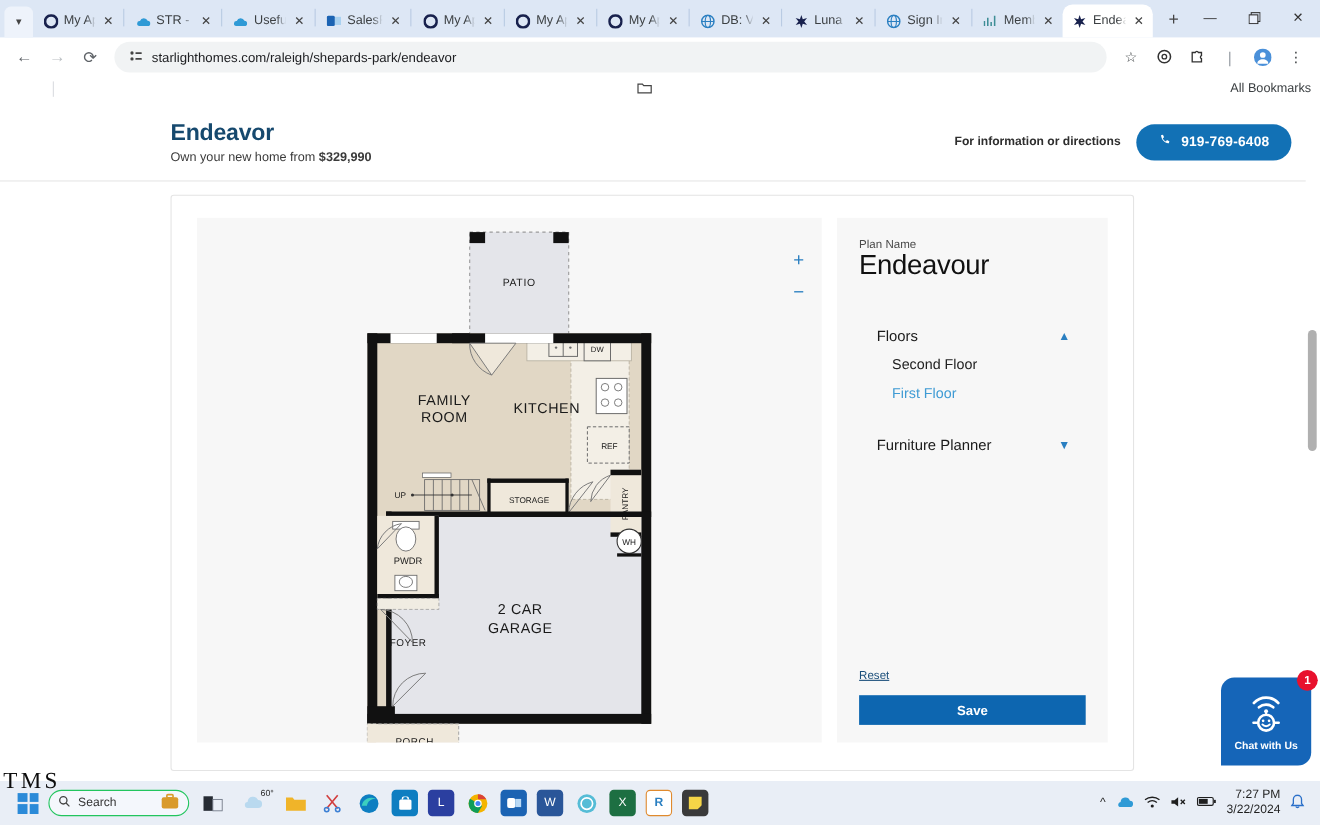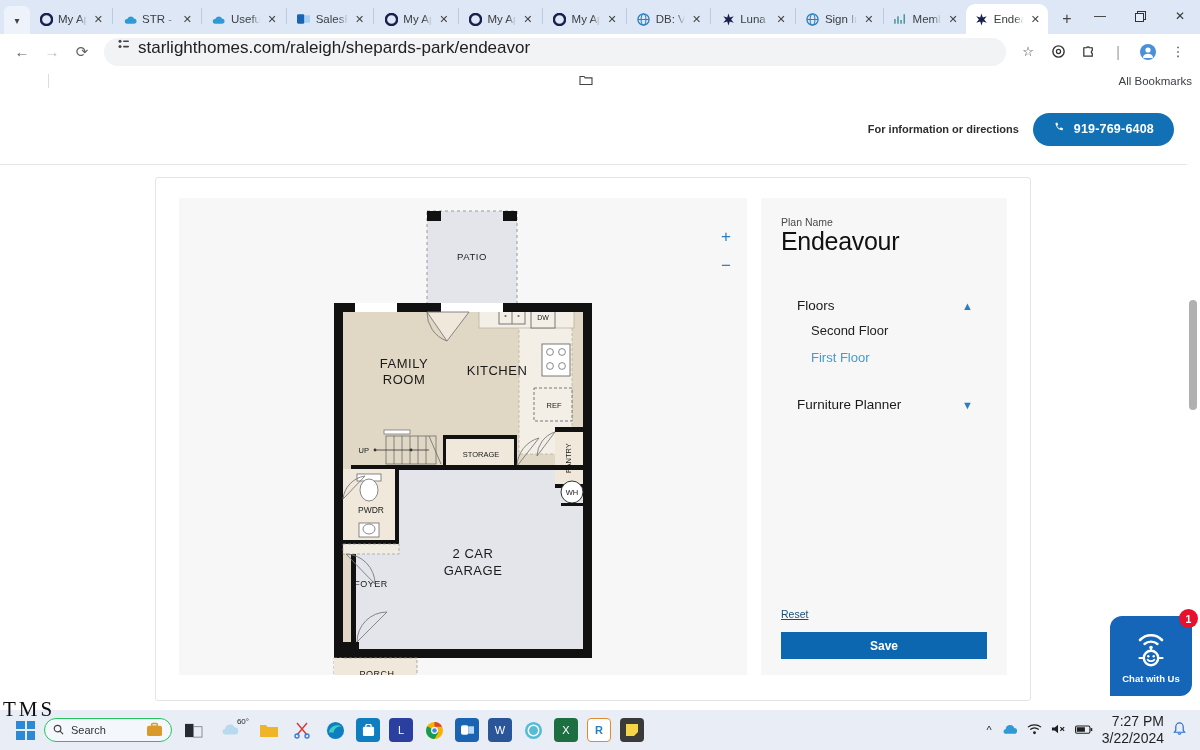--- a/index.html
+++ b/index.html
@@ -40,22 +40,22 @@
   .tab-sep { width:1px; height:16px; background:#b9cbe3; align-self:center; margin:0 1px 7px; }
   .newtab { width:26px;height:26px; display:flex;align-items:center;justify-content:center; color:#444; font-size:16px; margin:0 0 2px 6px;}
   .wincontrols { display:flex; align-items:center; margin-left:auto; padding-bottom:4px;}
   .wincontrols div { width:40px;height:28px;display:flex;align-items:center;justify-content:center;color:#333;font-size:12px;}
 
   .toolbar { height:35px; display:flex; align-items:center; padding:0 8px; background:#fff; gap:2px;}
   .navbtn { width:28px;height:28px;display:flex;align-items:center;justify-content:center;color:#5f6368;font-size:15px;}
   .navbtn.dim { color:#bcc0c4; }
   .omnibox {
     flex:1; height:28px; background:#f1f3f4; border-radius:15px;
-    display:flex; align-items:flex-start; gap:8px; padding:0 12px; margin:0 6px;
-    font-size:17px; color:#202124;
+    display:flex; align-items:center; gap:8px; padding:0 12px; margin:0 6px;
+    font-size:12px; color:#202124;
   }
   .omni-icon { width:14px;height:14px;flex:0 0 14px; display:flex;align-items:center;justify-content:center;}
   .tbicon { width:28px;height:28px;display:flex;align-items:center;justify-content:center;color:#3c4043;font-size:13px;}
   .bmbar { height:24px; display:flex; align-items:center; justify-content:space-between; padding-right:8px; background:#fff; font-size:11.5px; color:#3c4043; gap:6px;padding-left:48px;}
   .bmbar .sep { width:1px;height:14px;background:#dadce0; margin-right:4px;}
 
   
   .viewport { position:absolute; top:94px; left:0; width:1200px; height:616px; background:#fff; overflow:hidden; }
 
   .site-header {
@@ -125,21 +125,21 @@
   }
   .tb-center { display:flex; align-items:center; gap:9px; margin-left:8px;}
   .winlogo { width:19px;height:19px; display:grid; grid-template-columns:1fr 1fr; grid-gap:2px; }
   .winlogo i { background:#2b8ad8; display:block; }
   .searchbox {
     width:128px;height:24px;border-radius:14px;background:#f4f7fc;border:1px solid #22c55e;
     display:flex;align-items:center;gap:7px;padding:0 8px;font-size:11px;color:#333;
   }
   .tbapp { width:24px;height:24px; border-radius:4px; display:flex;align-items:center;justify-content:center; font-size:11px; color:#fff; position:relative;}
   .tb-right { margin-left:auto; display:flex; align-items:center; gap:9px; padding-right:6px; color:#1f1f1f; font-size:11px;}
-  .clock { text-align:right; line-height:1.25; font-size:14px; }
+  .clock { text-align:right; line-height:1.25; font-size:11px; }
 
   .tms { position:absolute; left:3px; bottom:28px; font-size:21px; color:#0d0d0d; letter-spacing:3px; font-family:"Liberation Serif", serif; z-index:5;}
 </style>
 </head>
 <body>
 
 <div class="browser">
 
   <div class="tabstrip">
     <div class="tab-chevron">▾</div>
@@ -325,20 +325,26 @@
       <svg width="14" height="12" viewBox="0 0 14 12">
           <path d="M1 2.5h4l1.2 1.4H13V10.5H1z" fill="none" stroke="#444" stroke-width="1.1"></path>
         </svg>
     </span>
     <span>All Bookmarks</span>
   </div>
 
   <div class="viewport">
 
     <div class="site-header">
+      <div class="sh-left">
+        <div class="sh-title">Endeavor</div>
+        <div class="sh-sub">
+          <span>Own your new home from </span><b>$329,990</b>
+        </div>
+      </div>
       <div class="sh-right">
         <div class="sh-info">For information or directions</div>
         <div class="phone-btn">
           <span>
             <svg width="13" height="13" viewBox="0 0 16 16">
                 <path d="M3 2.5l2.2-.6 1.3 2.8-1.5 1c.6 1.6 2 3 3.6 3.6l1-1.5 2.8 1.3-.6 2.2c-4.2.5-8.3-3.6-8.8-8.8z" fill="#fff"></path>
               </svg>
           </span>
           <span>919-769-6408</span>
         </div>

